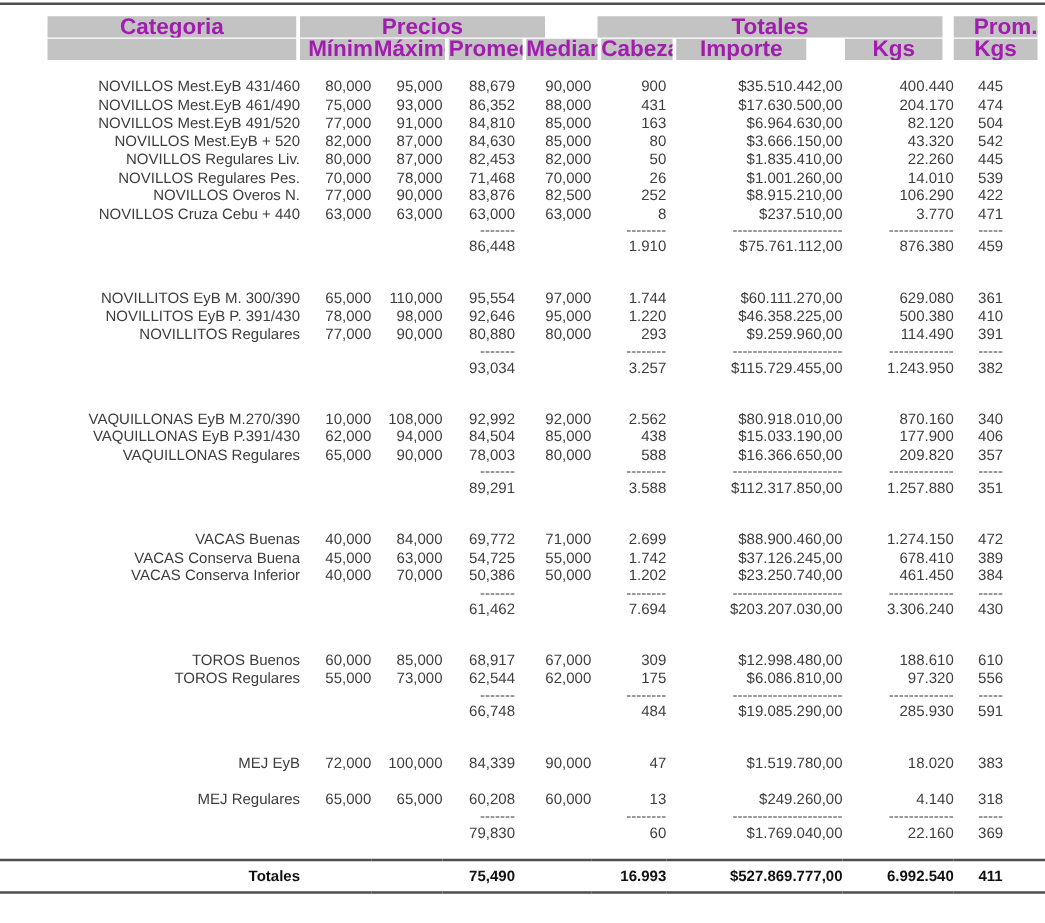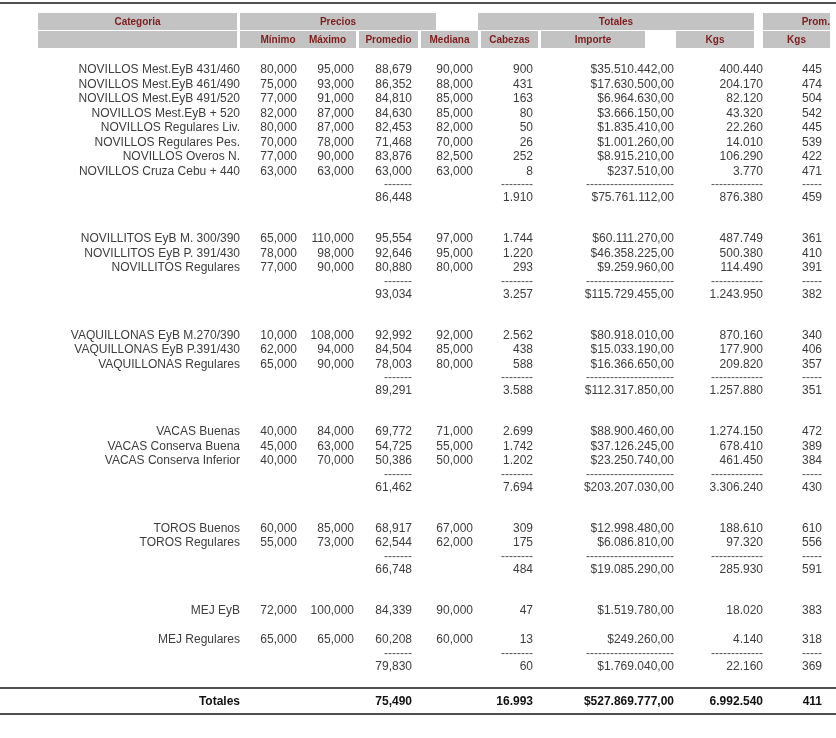--- a/index.html
+++ b/index.html
@@ -6,21 +6,21 @@
   html, body { margin: 0; padding: 0; background: #ffffff; }
   body { width: 836px; height: 738px; font-family: "Liberation Sans", sans-serif; }
   .page { position: relative; width: 836px; height: 738px; background: #fff; overflow: hidden; }
 
   .rule-top { position: absolute; top: 2px; left: 0; width: 836px; height: 2px; background: #4f4f4f; }
 
   
   .hdr { position: absolute; top: 13px; left: 0; width: 836px; height: 35px; }
   .hcell {
     position: absolute; height: 17px; background: #c3c3c3;
-    color: #7f1d1d; font-weight: bold; font-size: 10px; line-height: 17px;
+    color: #a21caf; font-weight: bold; font-size: 18px; line-height: 17px;
     text-align: center; white-space: nowrap; overflow: hidden;
   }
   .hrow2 { top: 18px; }
   .h-categoria  { top: 0; left: 38px;  width: 199px; }
   .h-precios    { top: 0; left: 240px; width: 196px; }
   .h-totales    { top: 0; left: 478px; width: 276px; }
   .h-prom       { top: 0; left: 763px; width: 67px; text-align: right; }
   .h-blank      { left: 38px;  width: 199px; }
   .h-minimo     { left: 240px; width: 76px; }
   .h-maximo     { left: 299px; width: 57px; }
@@ -35,21 +35,21 @@
   table.tbl { position: absolute; top: 62px; left: 0; width: 836px; border-collapse: collapse; table-layout: fixed; }
   table.tbl td { padding: 0; font-size: 12px; color: #3d3d3d; white-space: nowrap; overflow: hidden; }
   tr.data td     { height: 14.5px; line-height: 14.5px; }
   tr.dash td     { height: 12px; line-height: 10px; font-size: 12px; color: #555; }
   tr.subtotal td { height: 15px; line-height: 15px; }
   tr.gap td      { height: 26px; }
   tr.gap-mej td  { height: 15px; }
   tr.gap-final td{ height: 14px; }
   td.cat { padding-left: 10px; text-align: right; }
   td.num { padding-right: 2px; text-align: right; }
-  td:last-child.num { padding-right: 14px; }
+  td:last-child.num { padding-right: 14px; text-align: center; }
   tr.totals td {
     height: 24px; line-height: 24px; font-weight: bold; color: #111;
     border-top: 2px solid #4f4f4f; border-bottom: 2px solid #4f4f4f;
   }
   tr.totals td.cat { padding-left: 22px; }
 </style>
 </head>
 <body>
 
 <div class="page">
@@ -199,21 +199,21 @@
           <td colspan="9"></td>
         </tr>
         <tr class="data">
           <td class="cat">NOVILLITOS EyB M. 300/390</td>
           <td class="num">65,000</td>
           <td class="num">110,000</td>
           <td class="num">95,554</td>
           <td class="num">97,000</td>
           <td class="num">1.744</td>
           <td class="num">$60.111.270,00</td>
-          <td class="num">487.749</td>
+          <td class="num">629.080</td>
           <td class="num">361</td>
         </tr>
         <tr class="data">
           <td class="cat">NOVILLITOS EyB P. 391/430</td>
           <td class="num">78,000</td>
           <td class="num">98,000</td>
           <td class="num">92,646</td>
           <td class="num">95,000</td>
           <td class="num">1.220</td>
           <td class="num">$46.358.225,00</td>

